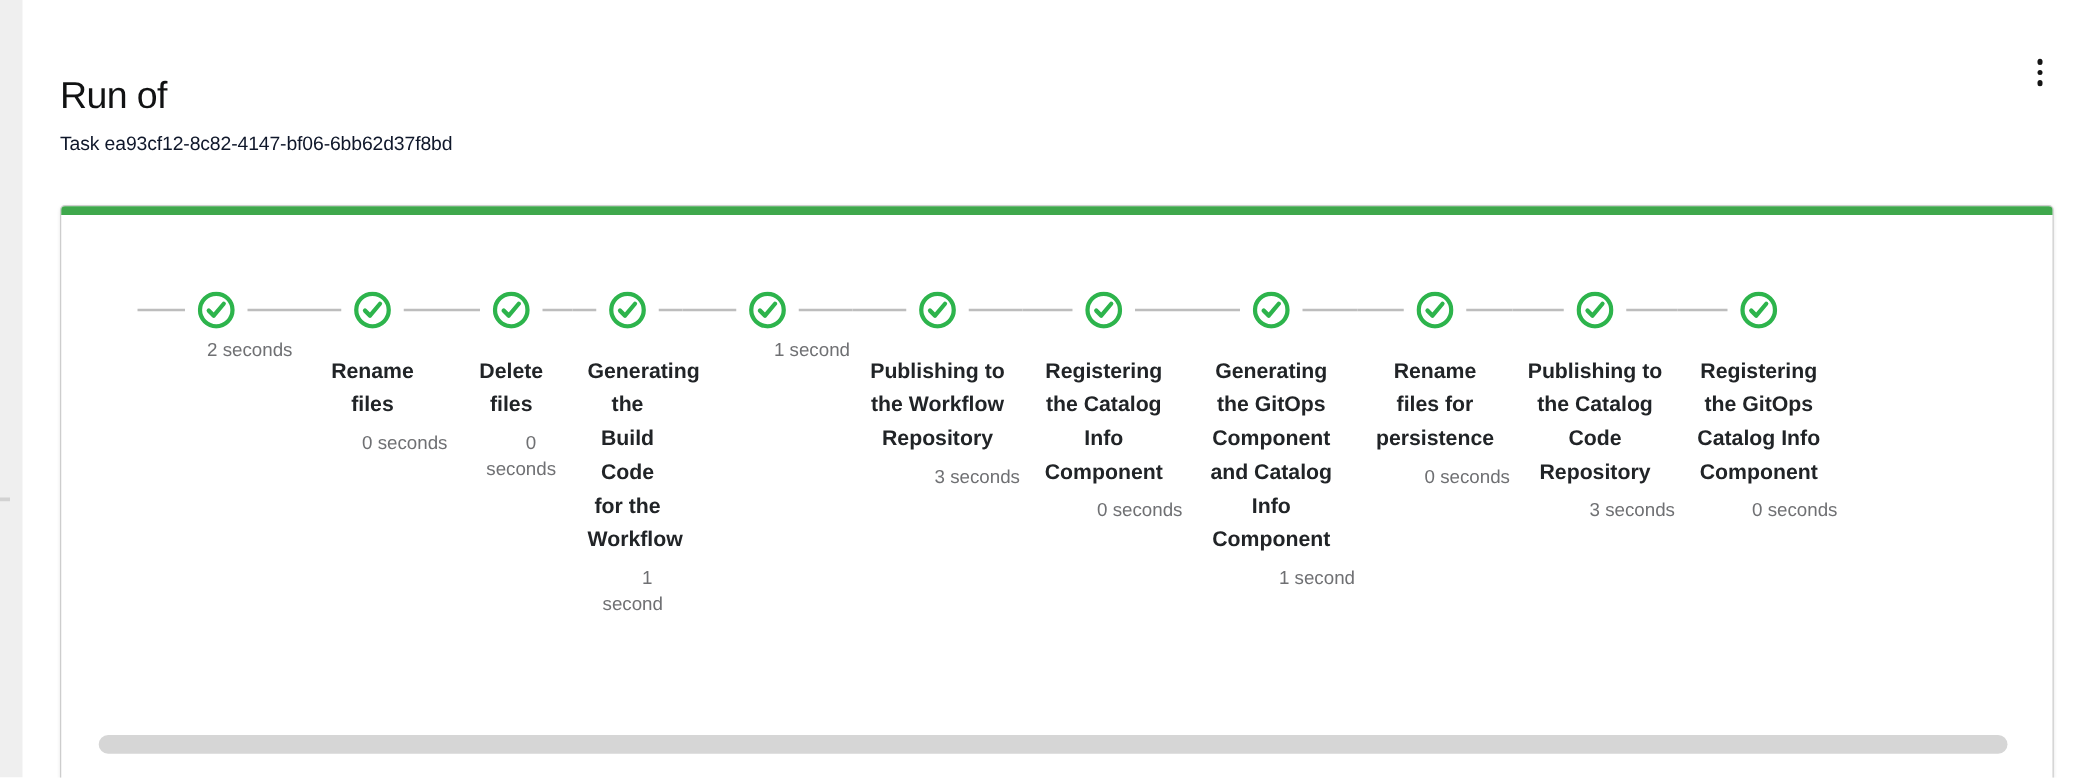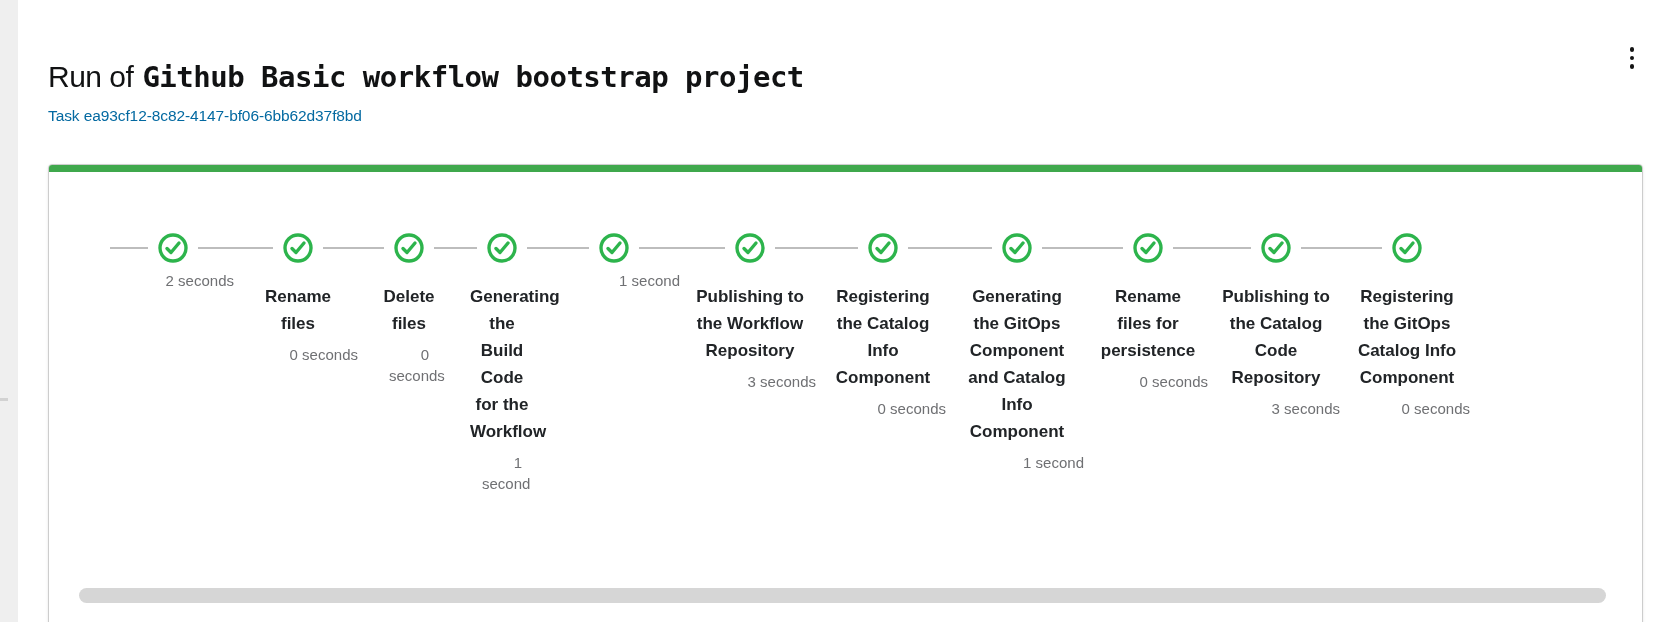--- a/index.html
+++ b/index.html
@@ -17,21 +17,21 @@
   
   .left-strip{position:absolute;left:0;top:0;width:18px;height:622px;background:#efefef;}
   .left-dash{position:absolute;left:0;top:398px;width:8px;height:3px;background:#d2d2d2;}
 
   
   .header{position:absolute;left:48px;top:16px;right:60px;margin-top:44px;}
   .title-row{display:flex;align-items:baseline;white-space:nowrap;}
   .title-prefix{font-size:30px;font-weight:400;color:#111213;letter-spacing:-0.5px;}
   .title-name{font-family:"DejaVu Sans Mono","Liberation Mono",monospace;
     font-size:29px;font-weight:600;color:#111213;margin-left:9px;letter-spacing:-0.5px;}
-  .task-id{margin-top:13px;font-size:15.5px;color:#0369a1;letter-spacing:-0.1px;}
+  .task-id{margin-top:13px;font-size:15.5px;color:#0f172a;letter-spacing:-0.1px;}
 
   
   .kebab{position:absolute;right:24px;top:44px;width:20px;height:28px;border:none;background:transparent;
     display:flex;flex-direction:column;align-items:center;justify-content:center;gap:4px;cursor:pointer;}
   .kebab i{width:4.5px;height:4.5px;border-radius:50%;background:#151515;display:block;}
 
   
   .card{position:absolute;left:48px;top:164px;width:1595px;height:474px;background:#fff;
     border:1px solid #cdcdcd;border-radius:4px;box-shadow:0 1px 3px rgba(0,0,0,0.10);}
   .card-top-bar{position:absolute;top:0;left:0;right:0;height:7px;background:var(--card-top-border);
@@ -75,21 +75,20 @@
 </head>
 <body>
 
 <div class="left-strip">
   <span class="left-dash"></span>
 </div>
 
 <div class="header">
   <div class="title-row">
     <span class="title-prefix">Run of</span>
-    <span class="title-name">Github Basic workflow bootstrap project</span>
   </div>
   <div class="task-id">Task ea93cf12-8c82-4147-bf06-6bb62d37f8bd</div>
 </div>
 
 <button class="kebab">
   <i></i>
   <i></i>
   <i></i>
 </button>
 

